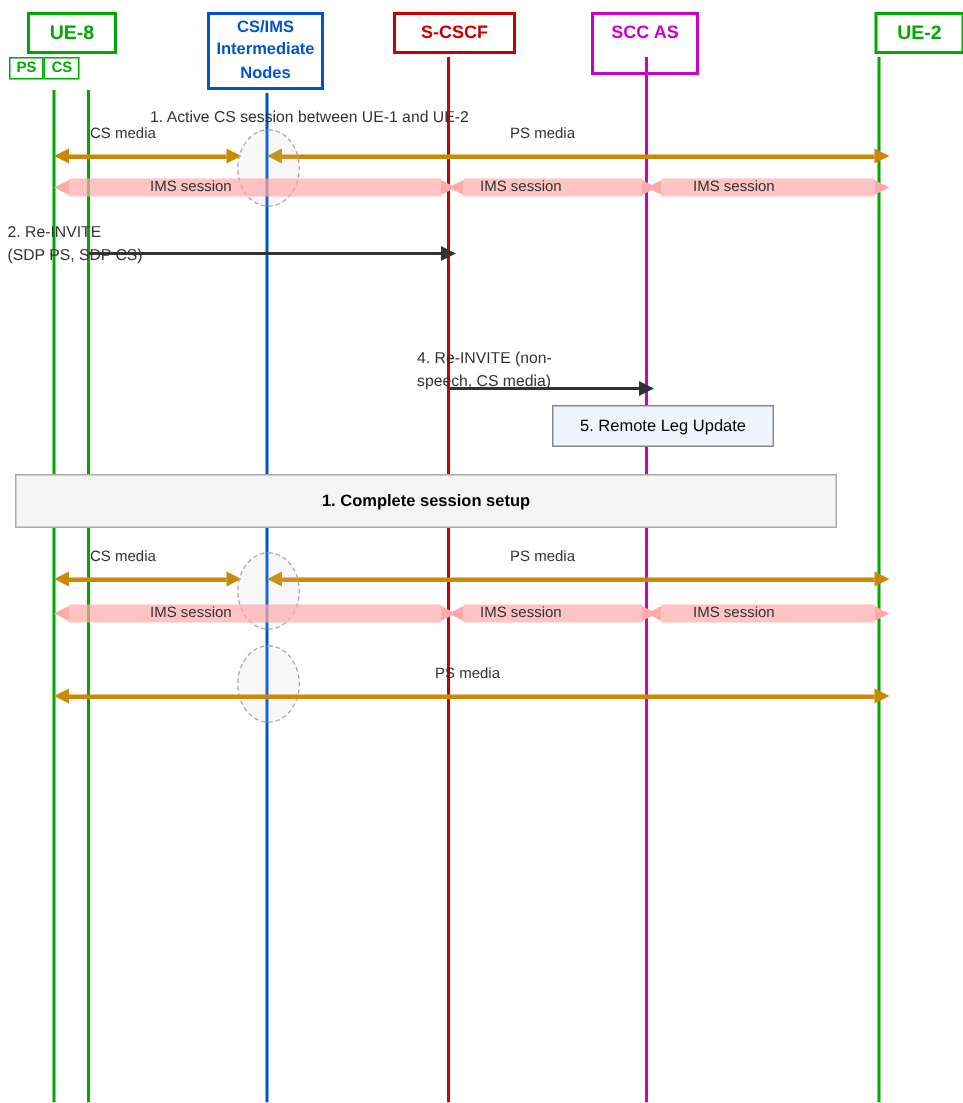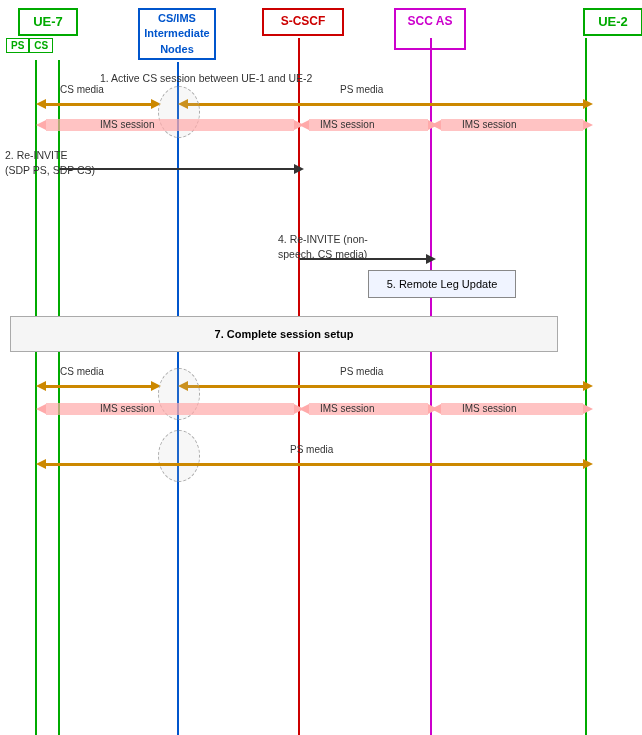--- a/index.html
+++ b/index.html
@@ -67,21 +67,21 @@
       border-radius: 50%;
       background: rgba(200,200,200,0.15);
     }
   </style>
 </head>
 <body>
 
 <div class="diagram">
 
   <div class="actor-box" style="left:18px; top:8px; width:60px; height:28px; border-color:#00aa00; color:#00aa00; font-size:13px; padding:4px;">
-    UE-7
+    UE-8
   </div>
 
   <div style="position:absolute; left:6px; top:38px; display:flex;">
     <div class="sub-box">PS</div>
     <div class="sub-box">CS</div>
   </div>
 
   <div class="actor-box" style="left:138px; top:8px; width:78px; height:52px; border-color:#0055cc; color:#0055cc; font-size:11px; display:flex; align-items:center; justify-content:center; text-align:center; line-height:1.4;">
     CS/IMS<br>Intermediate<br>Nodes
   </div>
@@ -170,21 +170,21 @@
   <div style="position:absolute; top:252px; left:299px; height:14px; display:flex; align-items:center;">
     <div style="width:127px;height:2px;background:#333;"></div>
     <div style="width:0;height:0;border-top:5px solid transparent;border-bottom:5px solid transparent;border-left:10px solid #333;"></div>
   </div>
 
   <div class="process-box" style="left:368px; top:270px; width:148px; height:28px; display:flex; align-items:center; justify-content:center;">
     <span>5. Remote Leg Update</span>
   </div>
 
   <div class="wide-box" style="left:10px; top:316px; width:548px; height:36px; display:flex; align-items:center; justify-content:center;">
-    <span>7. Complete session setup</span>
+    <span>1. Complete session setup</span>
   </div>
 
   <div style="position:absolute; top:378px; left:36px; height:16px; display:flex; align-items:center;">
     <div style="width:0;height:0;border-top:5px solid transparent;border-bottom:5px solid transparent;border-right:10px solid #cc8800;"></div>
     <div style="width:105px;height:3px;background:#cc8800;"></div>
     <div style="width:0;height:0;border-top:5px solid transparent;border-bottom:5px solid transparent;border-left:10px solid #cc8800;"></div>
   </div>
   <div style="position:absolute; top:366px; left:60px; font-size:10px; color:#333;">CS media</div>
 
   <div style="position:absolute; top:378px; left:178px; height:16px; display:flex; align-items:center;">

